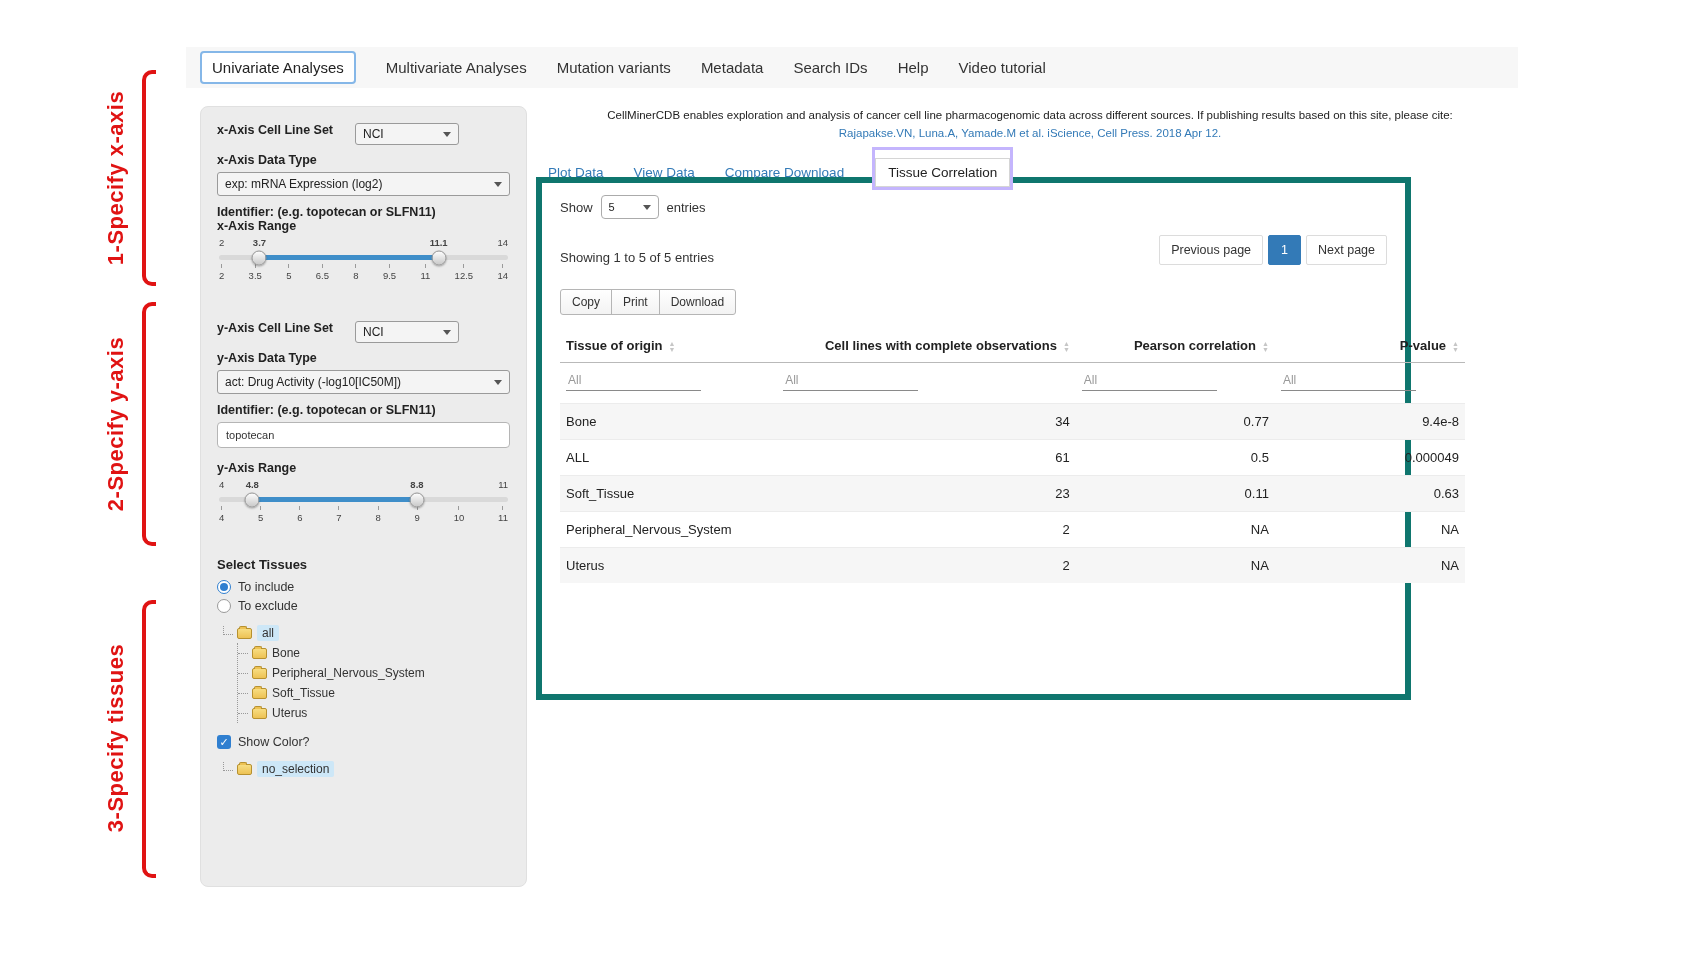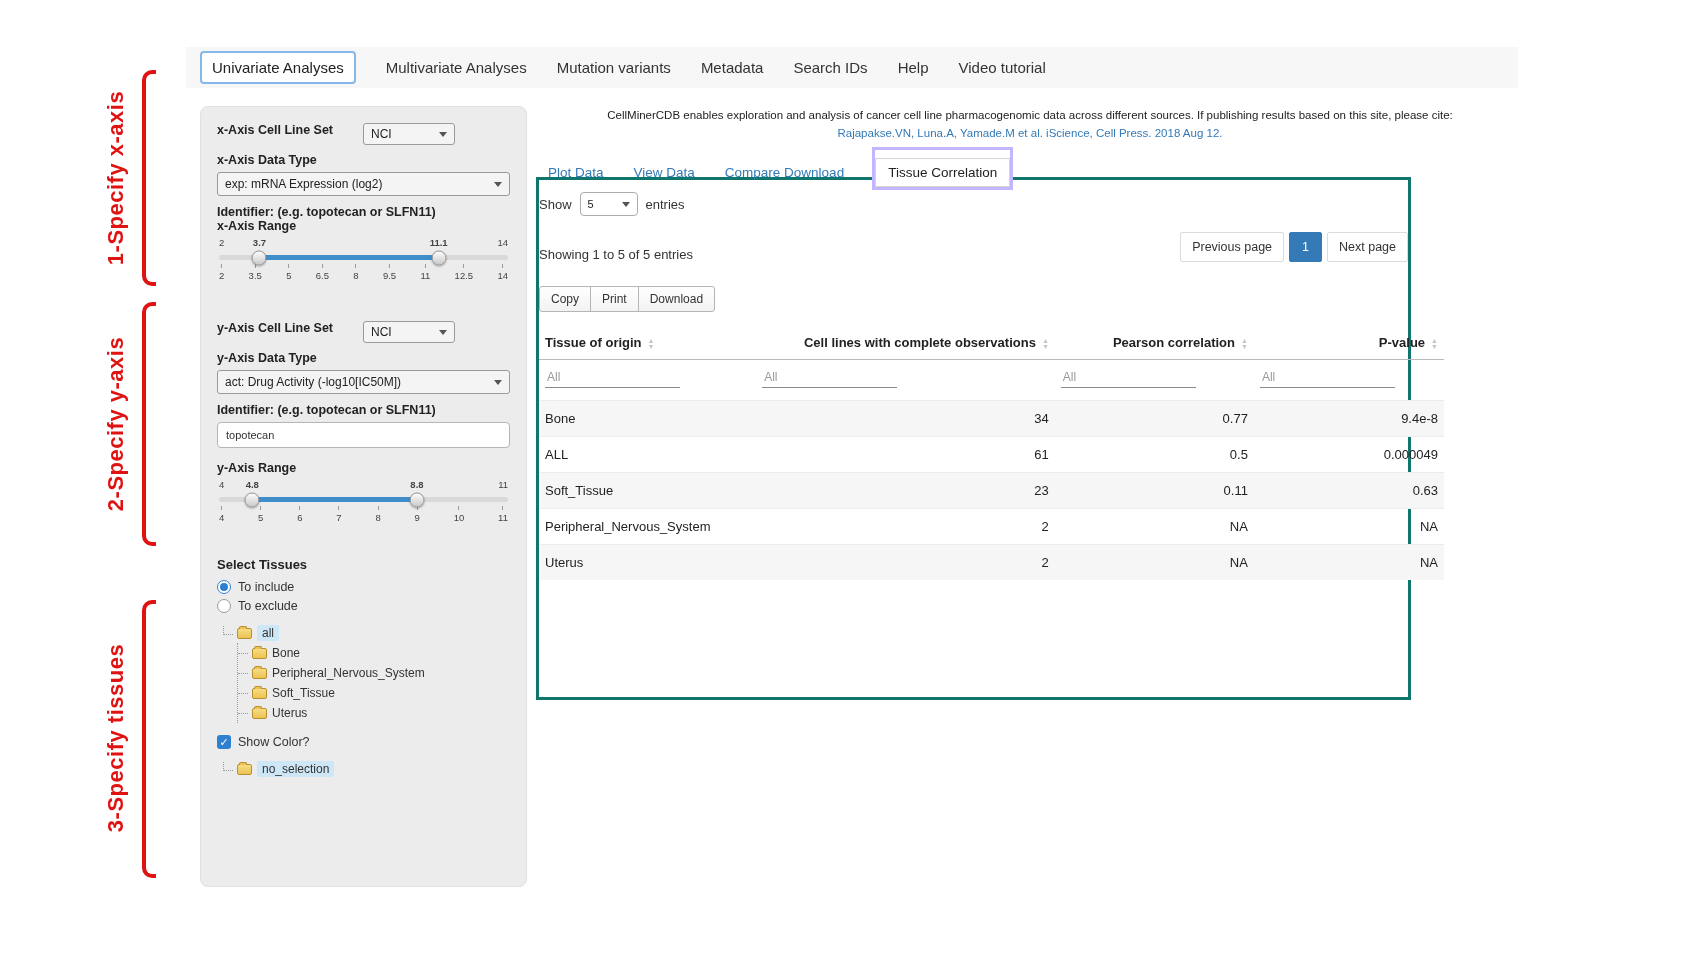--- a/index.html
+++ b/index.html
@@ -19,21 +19,21 @@
   .nav-tab.active { background:#fff; border:2px solid #85b7e8; border-radius:4px; padding:6px 10px; color:#222; }
 
   
   .sidebar { position:absolute; left:200px; top:106px; width:327px; height:781px; background:#ececec;
              border:1px solid #e0e0e0; border-radius:8px; padding:16px; font-size:12px; color:#222; }
   .lbl { font-weight:bold; font-size:12.5px; color:#222; }
   .inline-row { display:flex; margin-bottom:8px;gap:22px; }
   .sel { display:flex; align-items:center; justify-content:space-between; background:#f4f4f4;
          border:1px solid #9a9a9a; border-radius:3px; height:22px; padding:0 7px; font-size:12px;
          color:#222; cursor:pointer; }
-  .sel.small { width:92px; margin-left:8px; }
+  .sel.small { width:104px; margin-left:0; }
   .sel.wide { width:100%; margin:5px 0 9px; height:24px; }
   .caret { width:0; height:0; border-left:4px solid transparent; border-right:4px solid transparent;
            border-top:5px solid #555; margin-left:6px; }
   .txtin { width:100%; height:26px; background:#fff; border:1px solid #b5b5b5; border-radius:4px;
            font-size:11px; padding:0 8px; margin:5px 0 13px; color:#333; font-family:"Liberation Sans",sans-serif; }
 
   
   .slider { margin:4px 2px 0; }
   .slider.xgap { margin-bottom:40px; }
   .slider.ygap { margin-bottom:34px; }
@@ -78,21 +78,21 @@
   .citation { position:absolute; left:540px; top:107px; width:980px; text-align:center; font-size:11.5px;
               color:#222; line-height:1.55; }
   .citation .cite-link { color:#337ab7; cursor:pointer; }
   .subtabs { position:absolute; left:546px; top:147px; display:flex; align-items:center; gap:26px;
              font-size:13.5px; z-index:3; }
   .subtab { color:#337ab7; cursor:pointer; padding:6px 2px;margin-top:8px; }
   .red-box { border:3px solid #c4b5fd; background:#fff; }
   .subtab.active { color:#222; background:#fff; border:1px solid #d5d5d5; padding:6px 12px; cursor:default; }
 
   .panel { position:absolute; left:536px; top:177px; width:875px; height:523px; background:#fff;
-           border:3px solid #0f766e; padding:12px 0; }
+           border:6px solid #0f766e; padding:12px 18px; }
   .show-row { display:flex; align-items:center; gap:8px; font-size:13px; color:#333; }
   .sel.tiny { width:58px; height:24px; background:#fff; border:1px solid #ababab; border-radius:4px; font-size:11px; }
   .meta-row { display:flex; justify-content:space-between; align-items:flex-end; margin-top:16px; }
   .showing { font-size:13px; color:#333; }
   .pager { display:flex; align-items:center; }
   .pg-btn { border:1px solid #dcdcdc; background:#fff; padding:7px 11px; font-size:12.5px; color:#333;
             border-radius:2px; cursor:pointer; }
   .pg-num { background:#337ab7; border:1px solid #337ab7; color:#fff; padding:7px 12px; font-size:12.5px;
             margin:0 5px; border-radius:2px; cursor:pointer; }
   .btn-group { display:flex; margin-top:24px; }
@@ -265,21 +265,21 @@
       <div class="tree-row">
         <span class="conn"></span>
         <span class="folder"></span>
         <span class="hl">no_selection</span>
       </div>
     </div>
   </div>
 
   <div class="citation">
     <div>CellMinerCDB enables exploration and analysis of cancer cell line pharmacogenomic data across different sources. If publishing results based on this site, please cite:</div>
-    <div class="cite-link">Rajapakse.VN, Luna.A, Yamade.M et al. iScience, Cell Press. 2018 Aug 12.</div>
+    <div class="cite-link">Rajapakse.VN, Luna.A, Yamade.M et al. iScience, Cell Press. 2018 Apr 12.</div>
   </div>
 
   <div class="subtabs">
     <div class="subtab">Plot Data</div>
     <div class="subtab">View Data</div>
     <div class="subtab">Compare Download</div>
     <div class="red-box">
       <div class="subtab active">Tissue Correlation</div>
     </div>
   </div>

